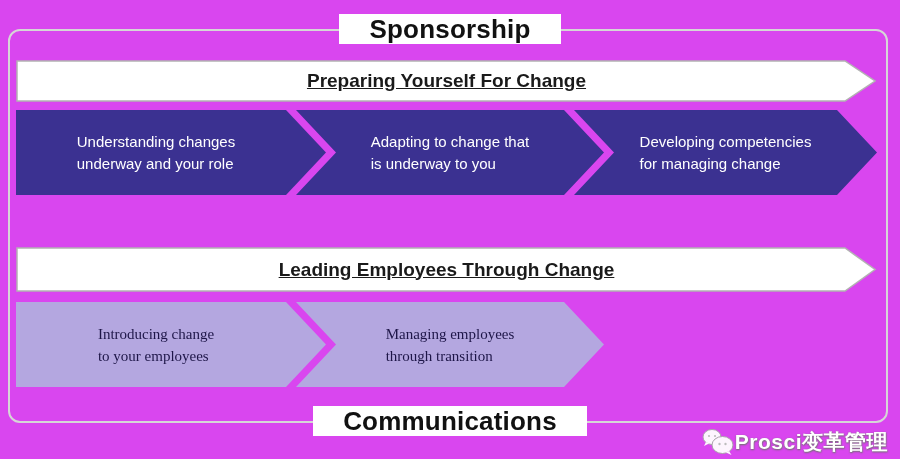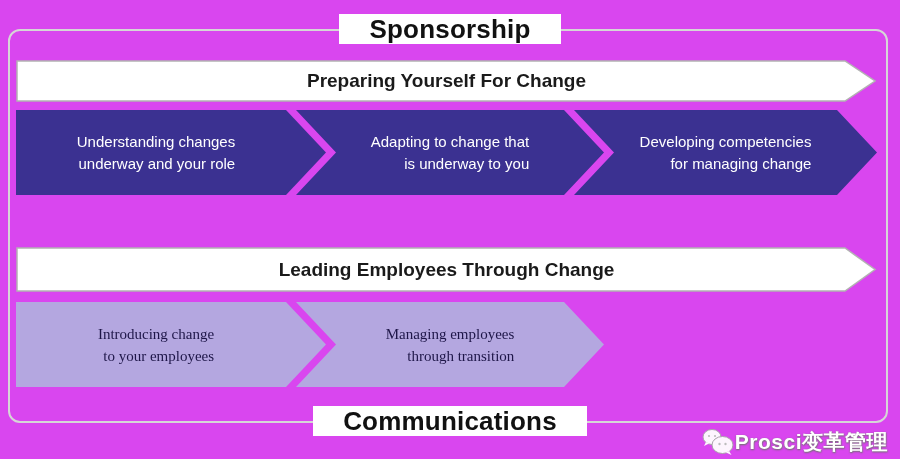--- a/index.html
+++ b/index.html
@@ -21,33 +21,33 @@
   .big-title span{background:#fff;padding:0 30px;}
   .title-top{top:14px;}
   .title-bottom{top:406px;}
 
   
   .header-arrow{position:absolute;left:16px;width:861px;z-index:2;}
   .header-arrow svg{display:block;}
   .header-arrow .header-text{
     position:absolute;left:0;top:0;width:100%;height:100%;
     display:flex;align-items:center;justify-content:center;
-    font-size:19px;font-weight:bold;color:#1a1a1a;
+    font-size:19px;font-weight:bold;color:#1a1a1a;text-decoration:underline;
   }
   .header-1{top:60px;height:42px;}
   .header-2{top:247px;height:45px;}
 
   
   .chev-row{position:absolute;left:16px;width:861px;height:85px;z-index:2;}
   .row-dark{top:110px;}
   .row-light{top:302px;}
   .chev{
     position:absolute;top:0;height:100%;
     display:flex;align-items:center;justify-content:center;
-    text-align:right;font-size:15px;line-height:22px;
+    text-align:left;font-size:15px;line-height:22px;
     clip-path:polygon(0 0, calc(100% - 40px) 0, 100% 50%, calc(100% - 40px) 100%, 0 100%);
   }
   .chev.notched{
     clip-path:polygon(0 0, calc(100% - 40px) 0, 100% 50%, calc(100% - 40px) 100%, 0 100%, 40px 50%);
   }
   .row-dark .chev{background:var(--dark-arrow,#3b3191);color:#fff;}
   .row-light .chev{background:var(--light-arrow,#b4a7e0);color:var(--light-arrow-text,#1e1648);font-family:Liberation Serif, serif;}
   .chev.pos-1{left:0;width:310px;}
   .chev.pos-1 .chev-text{padding-right:30px;}
   .chev.pos-2{left:280px;width:308px;}

